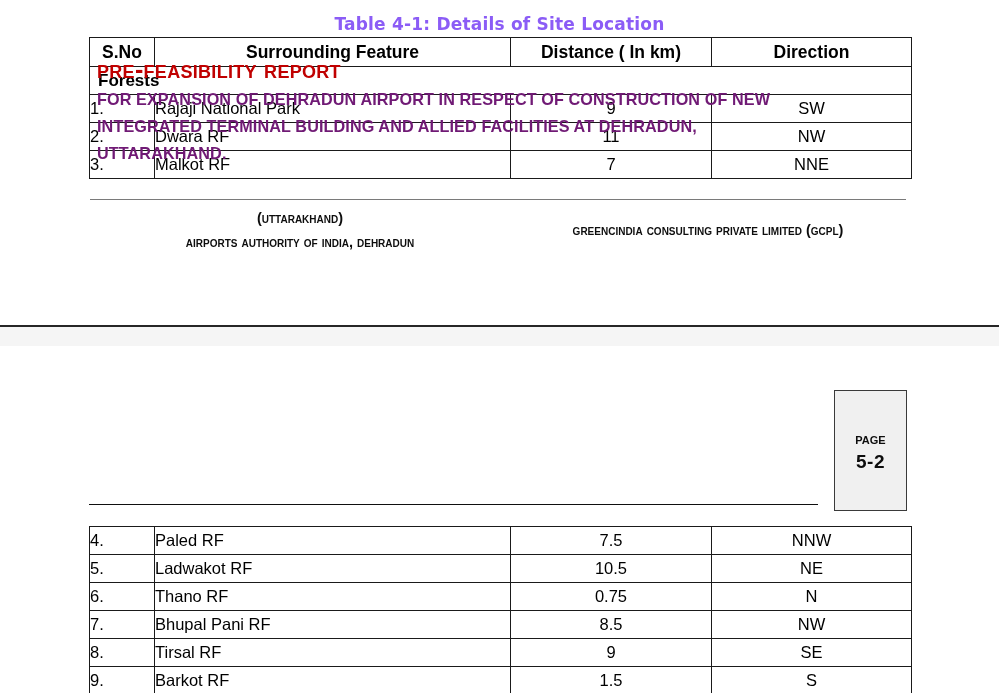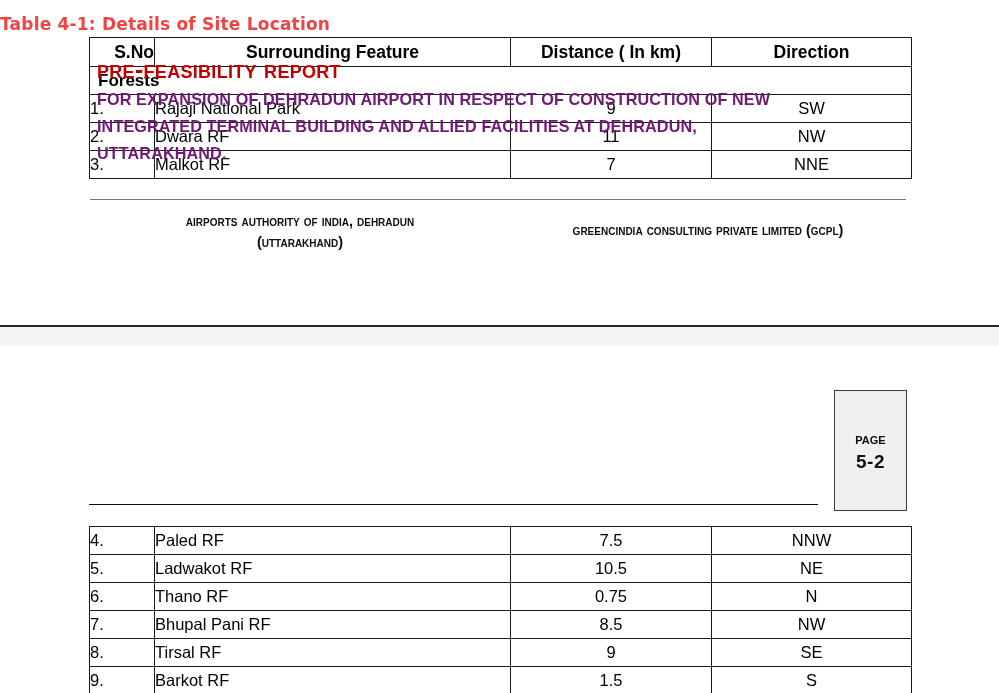--- a/index.html
+++ b/index.html
@@ -23,26 +23,26 @@
     left: 0; top: 0;
     width: 999px;
     height: 325px;
     background: #ffffff;
   }
 
   .table-title {
     position: absolute;
     left: 0; top: 14px;
     width: 999px;
-    text-align: left;
+    text-align: center;
     font-family: "DejaVu Sans", sans-serif;
     font-weight: bold;
     font-size: 17px;
     letter-spacing: 0.2px;
-    color: #ef4444;
+    color: #8b5cf6;
     white-space: nowrap;
   }
 
   
   .data-table {
     position: absolute;
     border-collapse: collapse;
     table-layout: fixed;
     background: #fff;
   }
@@ -62,21 +62,21 @@
     font-weight: bold;
     font-size: 17.5px;
     text-align: center;
     height: 28px;
     line-height: 28px;
   }
   .col-sno   { width: 64px;  text-align: left;   padding-left: 8px; }
   .col-feat  { width: 355px; text-align: left;   padding-left: 10px; }
   .col-dist  { width: 200px; text-align: center; }
   .col-dir   { width: 199px; text-align: center; }
-  th.col-sno { text-align: right; padding-left: 0; margin-top: 16px; }
+  th.col-sno { text-align: center; padding-left: 0; margin-top: 16px; }
   th.col-feat{ text-align: center; padding-left: 0; }
   .group-row td {
     font-weight: bold;
     font-size: 17px;
     text-align: left;
     padding-left: 8px;
   }
 
   #table-1 { left: 89px; top: 37px; width: 818px; }
 
@@ -248,22 +248,22 @@
         <td class="col-dist">7</td>
         <td class="col-dir">NNE</td>
       </tr>
     </tbody>
   </table>
 
   <div class="footer-rule"></div>
 
   <div class="footer-cols">
     <div class="footer-col left">
+      <div class="footer-sub" style="margin-top:0;">(Uttarakhand)</div>
       <div class="footer-sub">Airports Authority of India, Dehradun</div>
-      <div class="footer-sub" style="margin-top:0;">(Uttarakhand)</div>
     </div>
     <div class="footer-col right">
       <div class="footer-sub spaced">Greencindia Consulting Private Limited (GCPL)</div>
     </div>
   </div>
 
 </div>
 
 <div class="page-gap-rule"></div>
 <div class="page-gap-band"></div>

